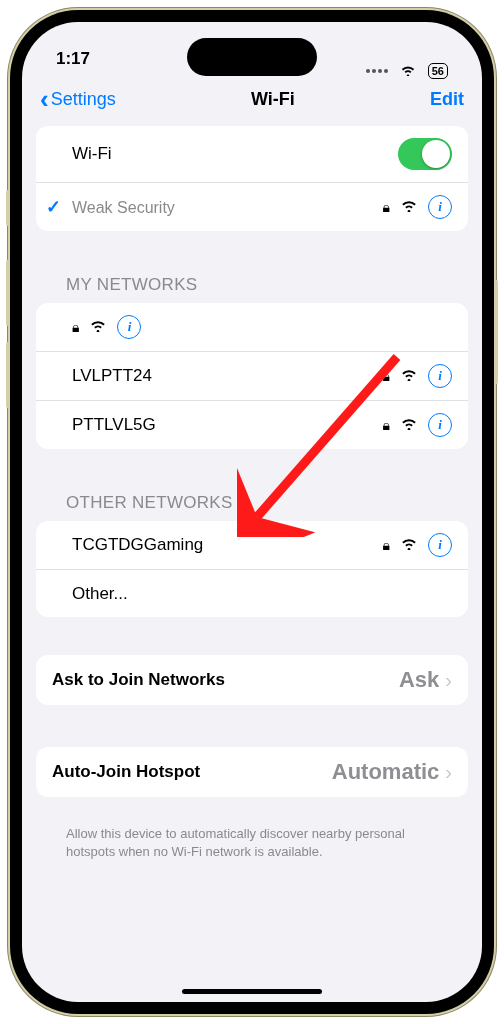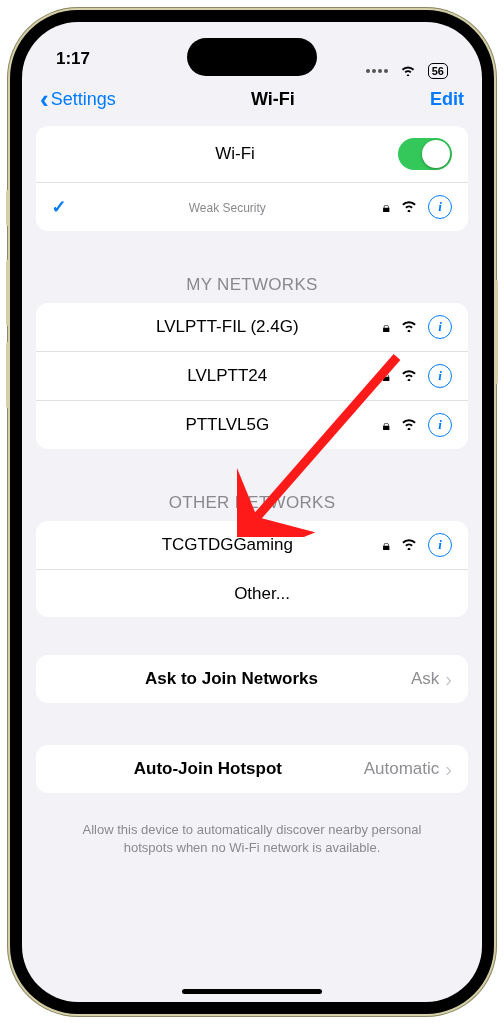--- a/index.html
+++ b/index.html
@@ -1,45 +1,45 @@
 <!DOCTYPE html>
 <html><head>
   <meta charset="utf-8">
   <style>
     * { margin:0; padding:0; box-sizing:border-box; font-family:-apple-system,BlinkMacSystemFont,"Helvetica Neue",sans-serif; -webkit-font-smoothing:antialiased;}
     body { background:#fff; display:flex; justify-content:center; padding:10px;}
     .device { width:484px; height:1004px; background:#000; border-radius:68px; padding:12px; position:relative; box-shadow:0 0 0 2px #d4cfa6, 0 0 0 3px #8a8666;}
-    .screen { width:100%; height:100%; background:#f2f2f7; border-radius:56px; overflow:hidden; position:relative;text-align:center;}
+    .screen { width:100%; height:100%; background:#f2f2f7; border-radius:56px; overflow:hidden; position:relative;}
     .notch { position:absolute; top:16px; left:50%; transform:translateX(-50%); width:130px; height:38px; background:#000; border-radius:22px; z-index:50;}
     .status-bar { height:56px; padding:18px 34px 0; display:flex; justify-content:space-between; align-items:center; font-weight:700; font-size:17px;}
     .status-right { display:flex; align-items:center; gap:12px;margin-top:24px;}
     .dots { display:flex; gap:2px;}
     .dot { width:4px; height:4px; border-radius:50%; background:#555;}
     .wifi-s { font-size:14px;}
     .battery-box { border:1.5px solid #000; border-radius:5px; padding:1px 3px; font-size:11px; font-weight:800; display:flex; align-items:center;}
     .nav { display:flex; align-items:center; justify-content:space-between; padding:8px 18px 14px;}
     .nav-left { display:flex; align-items:center; color:#007aff; font-size:18px;}
     .nav-left .chev { font-size:26px; font-weight:600; margin-right:2px; line-height:1;}
     .nav-title { font-size:18px; font-weight:700;}
     .nav-right { color:#007aff; font-size:18px; font-weight:600;}
     .content { padding:0 14px;}
     .group { background:#fff; border-radius:12px; overflow:hidden; margin-bottom:20px;}
     .row { display:flex; align-items:center; padding:12px 16px; min-height:48px; position:relative;}
     .row + .row { border-top:0.5px solid #e0e0e3;}
     .row-label { flex:1; font-size:17px;}
-    .row-sub { font-size:12px; color:#8a8a8e; margin-top:1px;}
+    .row-sub { font-size:16px; color:#8a8a8e; margin-top:1px;}
     .check { color:#007aff; font-size:18px; font-weight:900; width:26px; margin-left:-6px;}
     .toggle { width:54px; height:32px; background:#34c759; border-radius:16px; position:relative;}
     .toggle::after { content:''; position:absolute; width:28px; height:28px; background:#fff; border-radius:50%; top:2px; right:2px; box-shadow:0 1px 3px rgba(0,0,0,.3);}
     .icons { display:flex; align-items:center; gap:10px;}
     .lock { font-size:14px;}
     .wifi-i { font-size:16px;}
     .info { width:24px; height:24px; border:1.8px solid #007aff; border-radius:50%; display:flex; align-items:center; justify-content:center; color:#007aff; font-family:Georgia,serif; font-style:italic; font-weight:700; font-size:13px;}
     .hdr { font-size:17px; color:#8a8a8e; padding:24px 30px 8px; letter-spacing:.3px;}
-    .value { color:#8e8e93; font-size:17px;}
+    .value { color:#8e8e93; font-size:22px;font-weight:bold;}
     .chev-r { color:#c7c7cc; font-size:20px; margin-left:6px;}
     .foot { font-size:13px; color:#8a8a8e; padding:8px 30px 0; line-height:1.35;}
     .arrow { position:absolute; z-index:40; pointer-events:none;}
     .home-ind { position:absolute; bottom:8px; left:50%; transform:translateX(-50%); width:140px; height:5px; background:#000; border-radius:3px;}
     
     .btn-side { position:absolute; background:#d4cfa6; border-radius:3px;}
     .btn-l1 { left:-4px; top:180px; width:4px; height:36px;}
     .btn-l2 { left:-4px; top:250px; width:4px; height:66px;}
     .btn-l3 { left:-4px; top:332px; width:4px; height:66px;}
     .btn-r { right:-4px; top:270px; width:4px; height:104px;}
@@ -104,21 +104,20 @@
                 </svg></span>
             <span class="info">i</span>
           </div>
         </div>
       </div>
 
       <div class="hdr">MY NETWORKS</div>
       <div class="group">
         <div class="row">
           <span style="width:20px"></span>
-          <span class="row-label">LVLPTT-FIL (2.4G)</span>
           <div class="icons">
             <span class="lock">🔒︎</span>
             <span class="wifi-i"><svg width="18" height="13" viewBox="0 0 18 13">
                   <path d="M9 11 a1.4 1.4 0 1 0 0 2.8 a1.4 1.4 0 1 0 0-2.8 M5.2 8 a5.4 5.4 0 0 1 7.6 0 l-1.4 1.4 a3.4 3.4 0 0 0-4.8 0z M2.2 5 a9.6 9.6 0 0 1 13.6 0 l-1.4 1.4 a7.6 7.6 0 0 0-10.8 0z" fill="#000"></path>
                 </svg></span>
             <span class="info">i</span>
           </div>
         </div>
         <div class="row">
           <span style="width:20px"></span>

